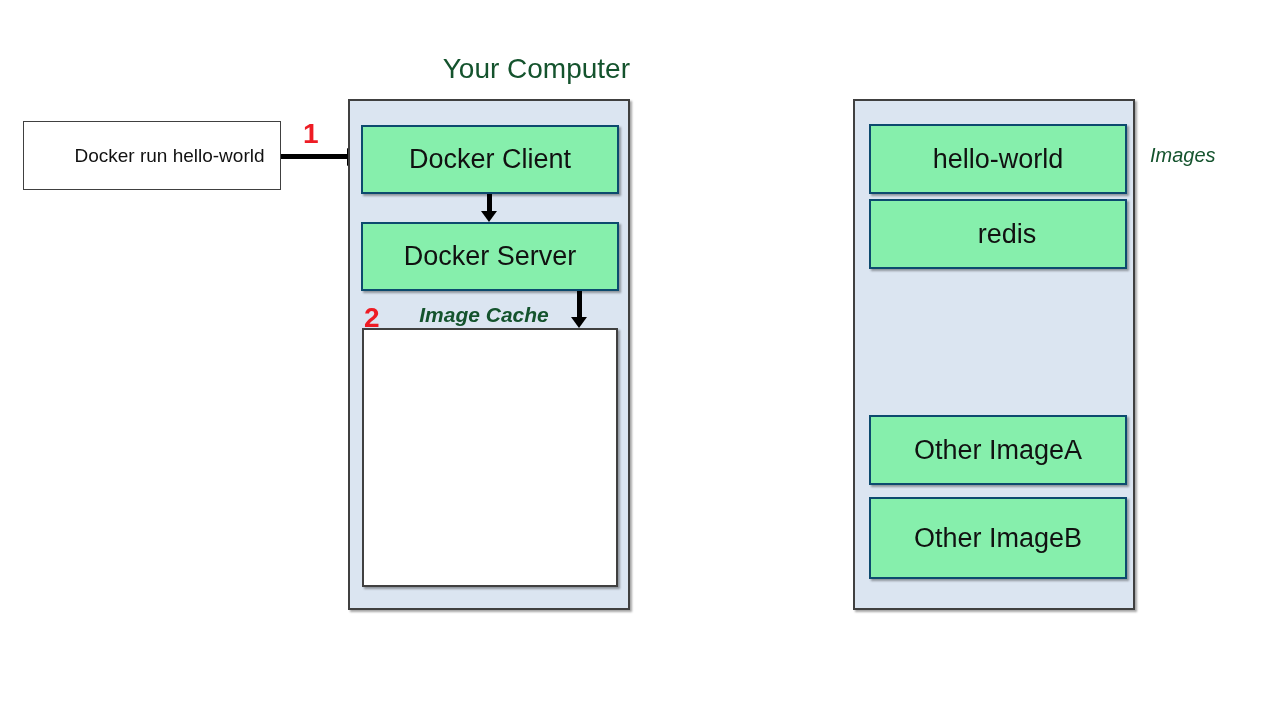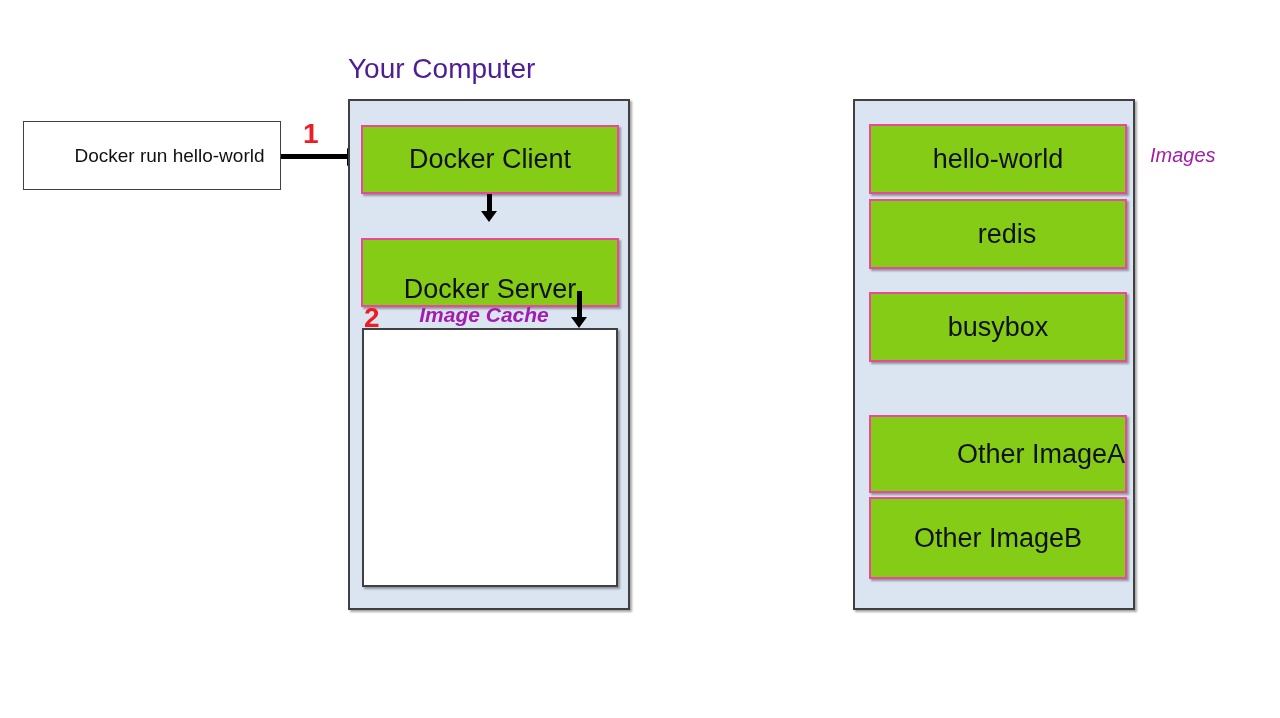--- a/index.html
+++ b/index.html
@@ -14,35 +14,35 @@
     width: 1280px;
     height: 718px;
     background: #ffffff;
     overflow: hidden;
   }
   .abs { position: absolute; }
 
   .group-title {
     font-size: 28px;
     line-height: 1.2;
-    text-align: left;
-    color: #4c1d95;
+    text-align: right;
+    color: #14532d;
     white-space: nowrap;
   }
 
   .container {
     background: #dbe5f1;
     border: 2px solid #404040;
     box-shadow: 2px 2px 2px rgba(0,0,0,0.35);
     box-sizing: border-box;
   }
 
   .box {
-    background: #84cc16;
-    border: 2px solid #ec4899;
+    background: #86efac;
+    border: 2px solid #0c4a6e;
     box-shadow: 2px 2px 2px rgba(0,0,0,0.35);
     box-sizing: border-box;
     display: flex;
     align-items: center;
     justify-content: center;
     font-size: 27px;
     white-space: nowrap;
   }
 
   .cmd-box {
@@ -66,21 +66,21 @@
 
   .step-num {
     font-size: 28px;
     font-weight: bold;
     color: #ee1c24;
     line-height: 1;
   }
 
   .italic-label {
     font-style: italic;
-    color: #a21caf;
+    color: #14532d;
     white-space: nowrap;
   }
   .cache-label {
     font-size: 21px;
     font-weight: 600;
     text-align: center;
   }
   .images-label {
     font-size: 20px;
   }
@@ -119,21 +119,21 @@
 
   <div class="abs container" style="left:348px; top:99px; width:282px; height:511px;"></div>
 
   <div class="abs box" style="left:361px; top:125px; width:258px; height:69px;">
     <span>Docker Client</span>
   </div>
 
   <div class="abs arrow-line-v" style="left:487px; top:194px; height:19px;"></div>
   <div class="abs arrow-head-down" style="left:481px; top:211px;"></div>
 
-  <div class="abs box" style="left:361px; top:238px; width:258px; height:69px;align-items:flex-end;">
+  <div class="abs box" style="left:361px; top:222px; width:258px; height:69px;">
     <span>Docker Server</span>
   </div>
 
   <div class="abs arrow-line-v" style="left:577px; top:291px; height:27px;"></div>
   <div class="abs arrow-head-down" style="left:571px; top:317px;"></div>
 
   <div class="abs step-num" style="left:364px; top:304px;">2</div>
 
   <div class="abs italic-label cache-label" style="left:374px; top:303px; width:220px;text-align:center;">Image Cache</div>
 
@@ -141,24 +141,21 @@
 
 
   <div class="abs container" style="left:853px; top:99px; width:282px; height:511px;"></div>
 
   <div class="abs box" style="left:869px; top:124px; width:258px; height:70px;text-align:right;">
     <span>hello-world</span>
   </div>
   <div class="abs box" style="left:869px; top:199px; width:258px; height:70px;padding-left:18px;">
     <span>redis</span>
   </div>
-  <div class="abs box" style="left:869px; top:292px; width:258px; height:70px;">
-    <span>busybox</span>
-  </div>
-  <div class="abs box" style="left:869px; top:415px; width:258px; height:78px;justify-content:flex-end;">
+  <div class="abs box" style="left:869px; top:415px; width:258px; height:70px;">
     <span>Other ImageA</span>
   </div>
   <div class="abs box" style="left:869px; top:497px; width:258px; height:82px;">
     <span>Other ImageB</span>
   </div>
 
   <div class="abs italic-label images-label" style="left:1150px; top:144px;">Images</div>
 
 </div>
 

